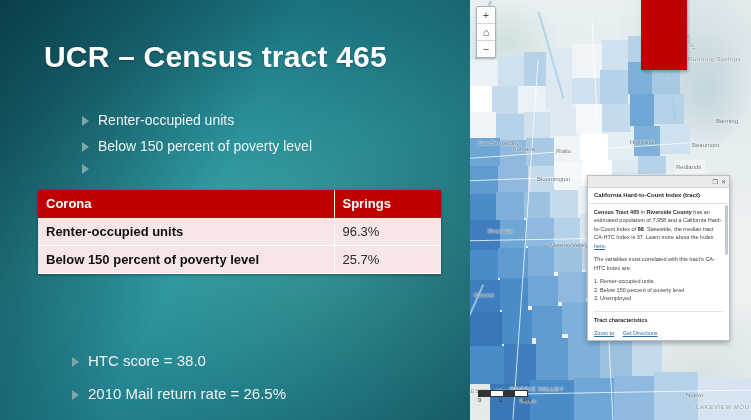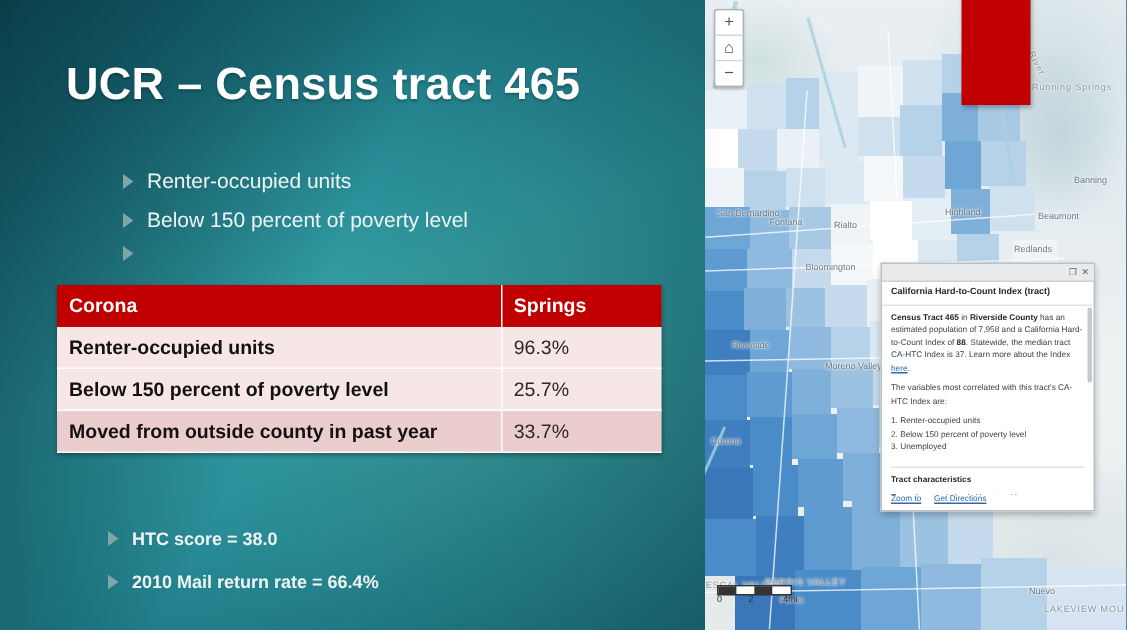--- a/index.html
+++ b/index.html
@@ -38,21 +38,21 @@
   .brow{display:flex;align-items:baseline;margin-bottom:8px;}
   .btri{
     width:0;height:0;margin-right:9px;flex:0 0 auto;
     border-top:5px solid transparent;border-bottom:5px solid transparent;
     border-left:7px solid #7fa6a6;position:relative;top:1px;
   }
   .btxt{font-size:14px;color:#eef4f4;line-height:1.25;}
 
   #bullets-bottom{left:72px;top:352px;width:360px;}
   #bullets-bottom .brow{margin-bottom:14px;}
-  #bullets-bottom .btxt{font-size:12px;font-weight:bold;}
+  #bullets-bottom .btxt{font-size:15px;}
 
   
   #factor-table{
     position:absolute;left:38px;top:190px;width:403px;z-index:4;
     border-collapse:collapse;table-layout:fixed;
     box-shadow:0 1px 3px rgba(0,0,0,.35);
   }
   #factor-table col.c1{width:296px;}
   #factor-table col.c2{width:107px;}
   #factor-table th{
@@ -184,35 +184,31 @@
       </thead>
       <tbody>
         <tr class="odd">
           <td class="lbl">Renter-occupied units</td>
           <td class="val">96.3%</td>
         </tr>
         <tr class="odd">
           <td class="lbl">Below 150 percent of poverty level</td>
           <td class="val">25.7%</td>
         </tr>
-        <tr class="even">
-          <td class="lbl">Moved from outside county in past year</td>
-          <td class="val">33.7%</td>
-        </tr>
       </tbody>
     </table>
 
     <div class="blist" id="bullets-bottom">
       <div class="brow">
         <span class="btri"></span>
         <span class="btxt">HTC score = 38.0</span>
       </div>
       <div class="brow">
         <span class="btri"></span>
-        <span class="btxt">2010 Mail return rate = 66.4%</span>
+        <span class="btxt">2010 Mail return rate = 26.5%</span>
       </div>
     </div>
   </div>
 
   <div id="map">
 
     <div id="map-base">
       <div class="terrain" style="left:0;top:0;width:281px;height:420px;background:linear-gradient(180deg,#e9eff2 0%,#e4ecef 30%,#eef2f2 60%,#e9eeee 100%);"></div>
 
       <div class="terrain" style="left:150px;top:0;width:131px;height:140px;background:radial-gradient(ellipse at 60% 40%,#cfdde2 0%,#dfe9ec 55%,rgba(223,233,236,0) 80%);"></div>

